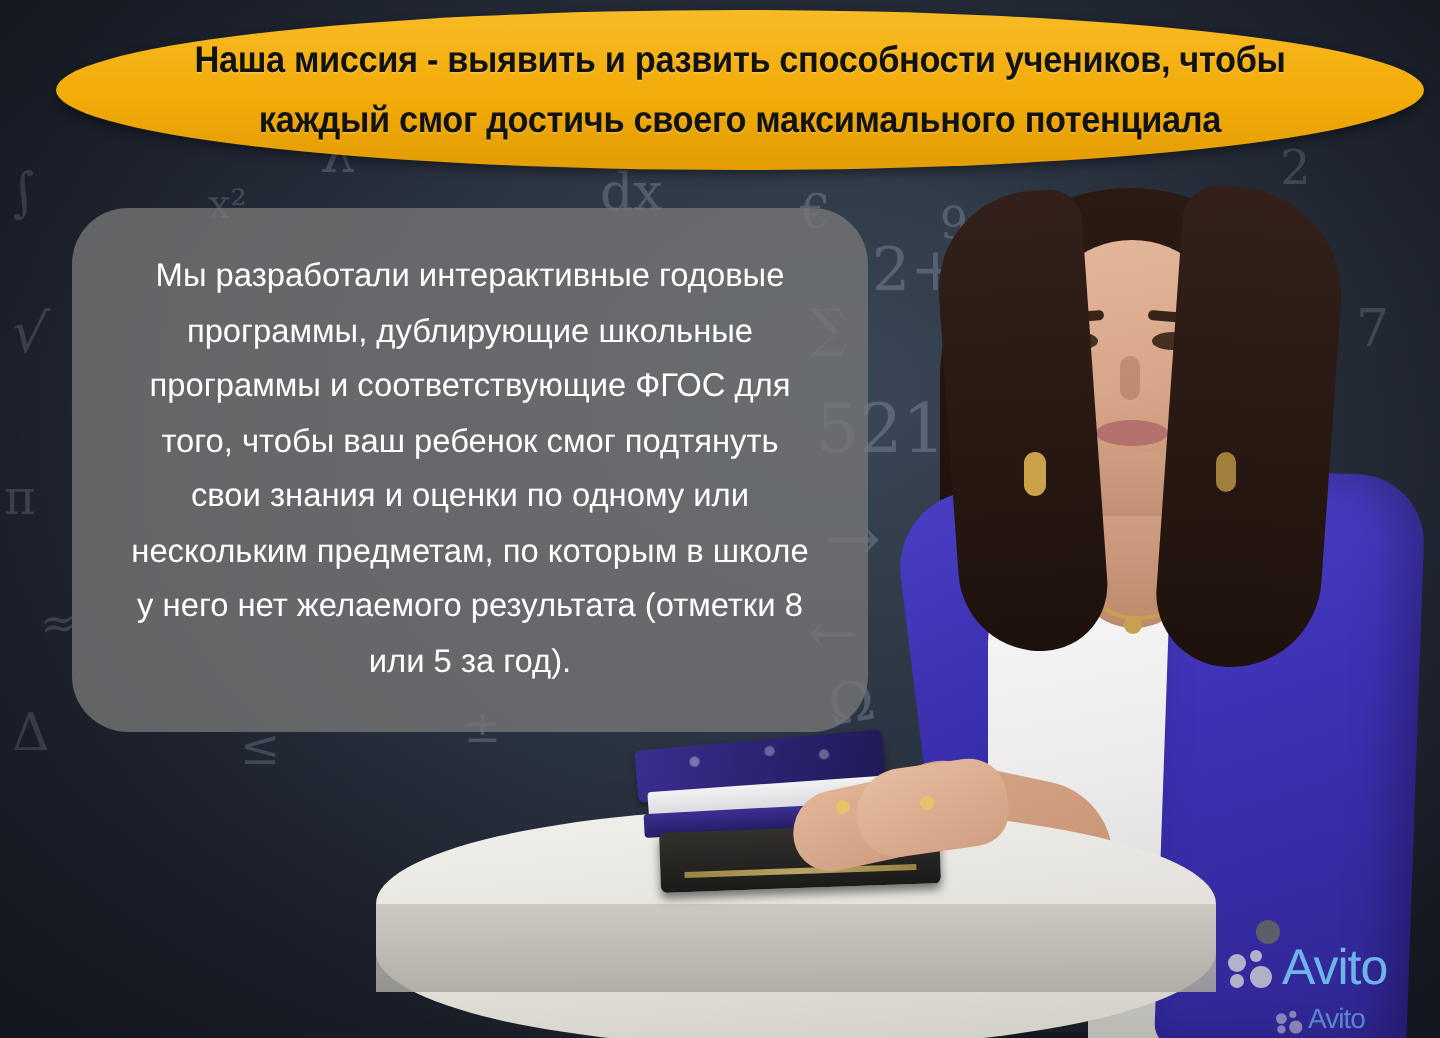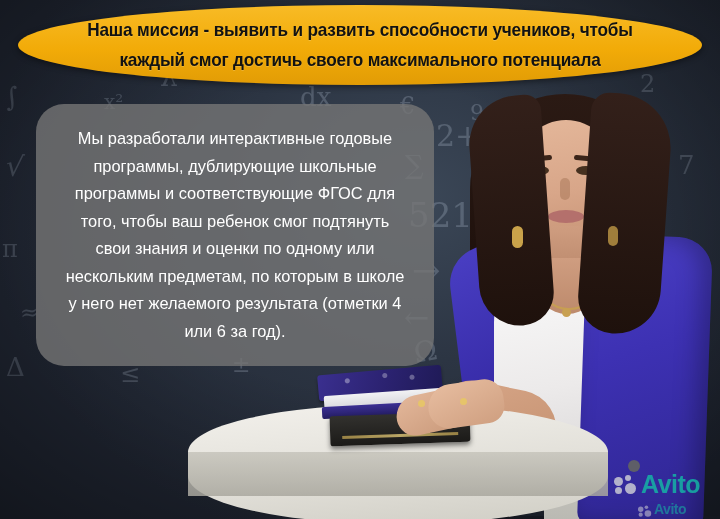--- a/index.html
+++ b/index.html
@@ -186,21 +186,21 @@
   .hand-b{
     position:absolute;left:428px;top:382px;width:76px;height:44px;
     background:linear-gradient(160deg,#e7bda0 0%,#cf9f80 100%);
     border-radius:30px 24px 22px 26px;transform:rotate(-8deg);
   }
   .ring-a{position:absolute;left:418px;top:400px;width:7px;height:7px;background:#e6c46a;border-radius:50%;}
   .ring-b{position:absolute;left:460px;top:398px;width:7px;height:7px;background:#e6c46a;border-radius:50%;}
 
   
   .banner{
-    position:absolute;left:18px;top:5px;width:684px;height:80px;
+    position:absolute;left:28px;top:5px;width:684px;height:80px;
     background:linear-gradient(180deg,#f8bb26 0%,#f2ab08 55%,#e29c05 100%);
     border-radius:50%/50%;
     display:flex;align-items:center;justify-content:center;
     box-shadow:0 2px 6px rgba(0,0,0,.45);
   }
   .banner-text{
     width:600px;text-align:center;color:#121212;
     font-weight:bold;font-size:18.5px;line-height:30px;
     letter-spacing:-.2px;
     transform:scaleX(.93);
@@ -235,21 +235,21 @@
   }
 
   
   .wm{position:absolute;left:614px;top:472px;display:flex;align-items:center;gap:5px;opacity:.82;}
   .wm-dots{position:relative;width:22px;height:20px;}
   .wm-dots i{position:absolute;border-radius:50%;background:#cfcfd6;display:block;}
   .d1{left:0;top:2px;width:9px;height:9px;}
   .d2{left:11px;top:0;width:6px;height:6px;}
   .d3{left:1px;top:12px;width:7px;height:7px;}
   .d4{left:11px;top:8px;width:11px;height:11px;}
-  .wm-text{color:#14b8a6;font-size:25px;font-weight:bold;line-height:25px;letter-spacing:-.5px;}
+  .wm-text{color:#7dd3fc;font-size:25px;font-weight:normal;line-height:25px;letter-spacing:-.5px;}
   .wm2{position:absolute;left:638px;top:502px;display:flex;align-items:center;gap:3px;opacity:.55;}
   .wm2 .wm-dots{width:13px;height:12px;transform:scale(.6);transform-origin:left center;}
   .wm2 .wm-text{font-size:14px;line-height:14px;}
 </style>
 </head>
 <body>
 
 <div id="poster">
 
   <div class="board"></div>
@@ -319,21 +319,21 @@
   <div class="ring-b"></div>
 
   <div class="banner">
     <div class="banner-text">
       <div>Наша миссия - выявить и развить способности учеников, чтобы</div>
       <div>каждый  смог достичь своего максимального потенциала</div>
     </div>
   </div>
 
   <div class="panel">
-    <div class="panel-text">Мы разработали интерактивные годовые программы, дублирующие школьные программы и соответствующие ФГОС для того, чтобы ваш ребенок смог подтянуть свои знания и оценки по одному или нескольким предметам, по которым в школе у него нет желаемого результата (отметки 4 или 6 за год).</div>
+    <div class="panel-text">Мы разработали интерактивные годовые программы, дублирующие школьные программы и соответствующие ФГОС для того, чтобы ваш ребенок смог подтянуть свои знания и оценки по одному или нескольким предметам, по которым в школе у него нет желаемого результата (отметки 8 или 5 за год).</div>
   </div>
 
 
   <div class="wm">
     <span class="wm-dots">
       <i class="d1"></i>
         <i class="d2"></i>
         <i class="d3"></i>
         <i class="d4"></i>
     </span>

